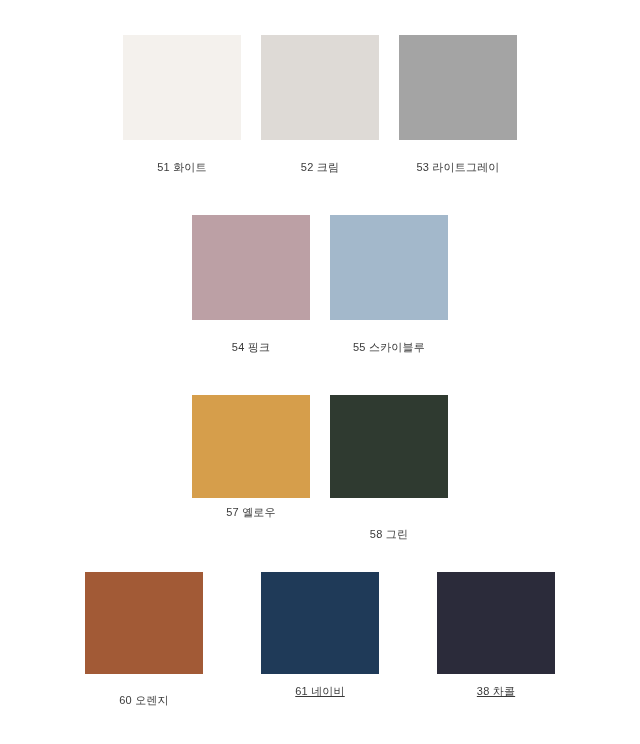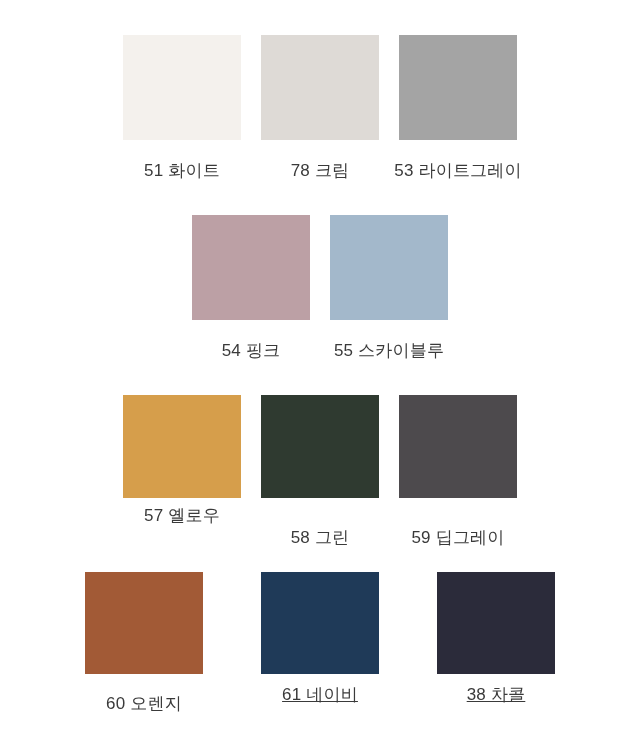--- a/index.html
+++ b/index.html
@@ -49,21 +49,21 @@
     height: 105px;
     display: block;
   }
 
   
   .row-2 .swatch-chip { height: 103px; }
   .row-3 .swatch-chip { height: 102px; }
 
   .swatch-label {
     margin-top: 21px;
-    font-size: 17px;
+    font-size: 11px;
     line-height: 1.2;
     color: #3a3a3a;
     text-align: center;
     letter-spacing: 0.2px;
     white-space: nowrap;
   }
 
   .row-2 .swatch-label { margin-top: 8px; }
   .row-3 .swatch-label { margin-top: 20px; }
 
@@ -78,21 +78,21 @@
 
 <div id="swatch-grid">
 
   <div class="swatch-row row-0">
     <div class="swatch-cell col-0">
       <span class="swatch-chip" style="background-color: rgb(244, 241, 237);"></span>
       <span class="swatch-label" style="color: rgb(58, 58, 58);">51 화이트</span>
     </div>
     <div class="swatch-cell col-1">
       <span class="swatch-chip" style="background-color: rgb(222, 218, 214);"></span>
-      <span class="swatch-label" style="color: rgb(58, 58, 58);">78 크림</span>
+      <span class="swatch-label" style="color: rgb(58, 58, 58);">52 크림</span>
     </div>
     <div class="swatch-cell col-2">
       <span class="swatch-chip" style="background-color: rgb(164, 164, 164);"></span>
       <span class="swatch-label" style="color: rgb(58, 58, 58);">53 라이트그레이</span>
     </div>
   </div>
 
   <div class="swatch-row row-1">
     <div class="swatch-cell col-0">
       <span class="swatch-chip" style="background-color: rgb(188, 160, 165);"></span>
@@ -106,24 +106,20 @@
 
   <div class="swatch-row row-2">
     <div class="swatch-cell col-0">
       <span class="swatch-chip" style="background-color: rgb(214, 158, 75);"></span>
       <span class="swatch-label" style="color: rgb(58, 58, 58);">57 옐로우</span>
     </div>
     <div class="swatch-cell col-1">
       <span class="swatch-chip" style="background-color: rgb(47, 58, 48);"></span>
       <span class="swatch-label" style="color: rgb(58, 58, 58);">58 그린</span>
     </div>
-    <div class="swatch-cell col-2">
-      <span class="swatch-chip" style="background-color: rgb(77, 74, 77);"></span>
-      <span class="swatch-label" style="color: rgb(58, 58, 58);">59 딥그레이</span>
-    </div>
   </div>
 
   <div class="swatch-row row-3">
     <div class="swatch-cell col-0">
       <span class="swatch-chip" style="background-color: rgb(162, 90, 54);"></span>
       <span class="swatch-label" style="color: rgb(58, 58, 58);">60 오렌지</span>
     </div>
     <div class="swatch-cell col-1">
       <span class="swatch-chip" style="background-color: rgb(31, 58, 88);"></span>
       <span class="swatch-label" style="color: rgb(58, 58, 58);">61 네이비</span>

